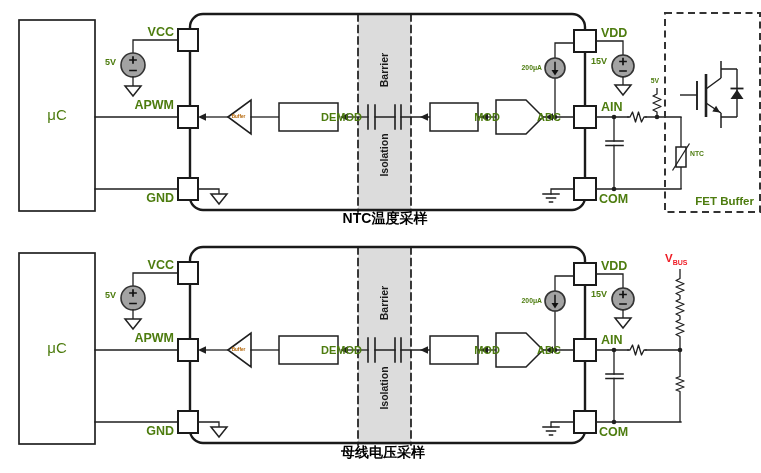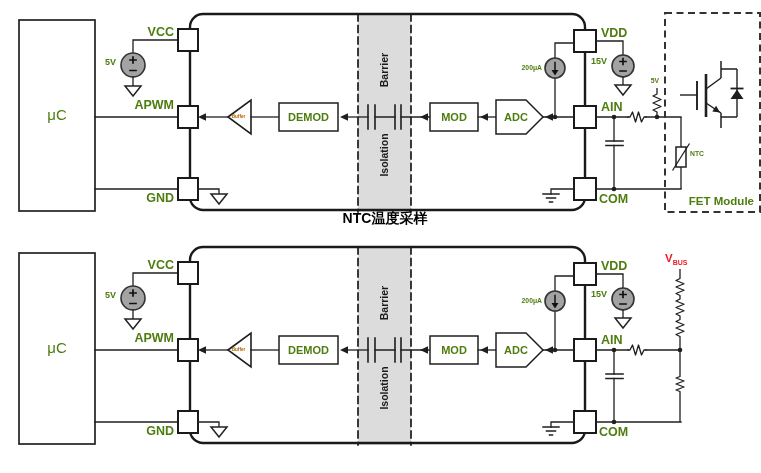--- a/index.html
+++ b/index.html
@@ -1,21 +1,21 @@
 <!DOCTYPE html>
 <html><head>
 <meta charset="utf-8">
 <style>
   html,body{margin:0;padding:0;background:#fff;}
   #stage{position:relative;width:761px;height:473px;background:#fff;overflow:hidden;
          font-family:"Liberation Sans",sans-serif;}
   #art{position:absolute;left:0;top:0;}
   .lb{position:absolute;font:700 12.5px "Liberation Sans",sans-serif;color:#4d7c0f;
       white-space:nowrap;line-height:1.1;}
-  .blk{height:28px;line-height:28px;text-align:center;font-size:11px;}
+  .blk{height:28px;line-height:28px;text-align:center;font-size:11px;padding-left:33px;}
   .rot{transform:rotate(-90deg);height:14px;line-height:14px;text-align:center;
        font-size:10.5px;font-weight:600;color:#1a1a1a;}
   .tiny{font-size:6.8px;}
   .sup{font-size:9px;}
   .cap{font-size:14px;text-align:center;color:#000;}
   .buf{font-size:4.6px;text-align:center;color:#b36200;}
   .vbus{color:#ee1c25;font-size:11.5px;}
   .vbus sub{font-size:7px;}
 </style>
 </head>
@@ -163,34 +163,35 @@
 <div class="lb rot" style="left:339px;top:148px;width:90px;">Isolation</div>
 <div class="lb blk" style="left:430px;top:103px;width:48px;">MOD</div>
 <div class="lb blk" style="left:496px;top:103px;width:40px;">ADC</div>
 <div class="lb tiny" style="left:500px;top:64px;width:42px;text-align:right;">200μA</div>
 <div class="lb" style="left:601px;top:27px;">VDD</div>
 <div class="lb sup" style="left:576px;top:57px;width:31px;text-align:right;">15V</div>
 <div class="lb" style="left:601px;top:101px;">AIN</div>
 <div class="lb" style="left:599px;top:193px;">COM</div>
 <div class="lb tiny" style="left:644px;top:77px;width:22px;text-align:center;">5V</div>
 <div class="lb tiny" style="left:690px;top:150px;">NTC</div>
-<div class="lb" style="left:652px;top:195px;width:102px;text-align:right;font-size:11.5px;">FET Module</div>
+<div class="lb" style="left:652px;top:195px;width:102px;text-align:right;font-size:11.5px;">FET Buffer</div>
 <div class="lb cap" style="left:255px;top:211px;width:260px;">NTC温度采样</div>
 
 <div class="lb" style="left:19px;top:340px;width:76px;text-align:center;font-size:15px;font-weight:400;">μC</div>
 <div class="lb" style="left:114px;top:259px;width:60px;text-align:right;">VCC</div>
 <div class="lb" style="left:114px;top:332px;width:60px;text-align:right;">APWM</div>
 <div class="lb" style="left:114px;top:425px;width:60px;text-align:right;">GND</div>
 <div class="lb sup" style="left:86px;top:291px;width:30px;text-align:right;">5V</div>
 <div class="lb buf" style="left:228px;top:347px;width:21px;">Buffer</div>
 <div class="lb blk" style="left:279px;top:336px;width:59px;">DEMOD</div>
 <div class="lb rot" style="left:339px;top:296px;width:90px;">Barrier</div>
 <div class="lb rot" style="left:339px;top:381px;width:90px;">Isolation</div>
 <div class="lb blk" style="left:430px;top:336px;width:48px;">MOD</div>
 <div class="lb blk" style="left:496px;top:336px;width:40px;">ADC</div>
 <div class="lb tiny" style="left:500px;top:297px;width:42px;text-align:right;">200μA</div>
 <div class="lb" style="left:601px;top:260px;">VDD</div>
 <div class="lb sup" style="left:576px;top:290px;width:31px;text-align:right;">15V</div>
 <div class="lb" style="left:601px;top:334px;">AIN</div>
 <div class="lb" style="left:599px;top:426px;">COM</div>
 <div class="lb vbus" style="left:665px;top:252px;"><span>V</span><sub>BUS</sub></div>
+<div class="lb cap" style="left:253px;top:445px;width:260px;">母线电压采样</div>
 
 </div>
 
 </body></html>

